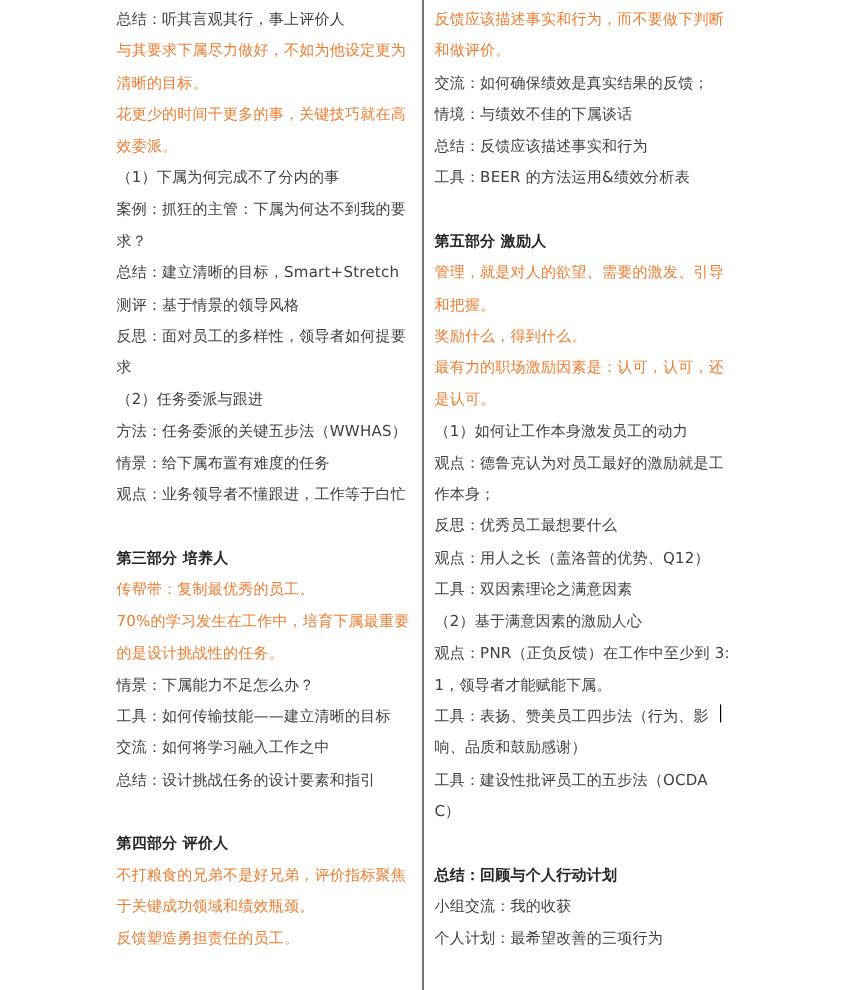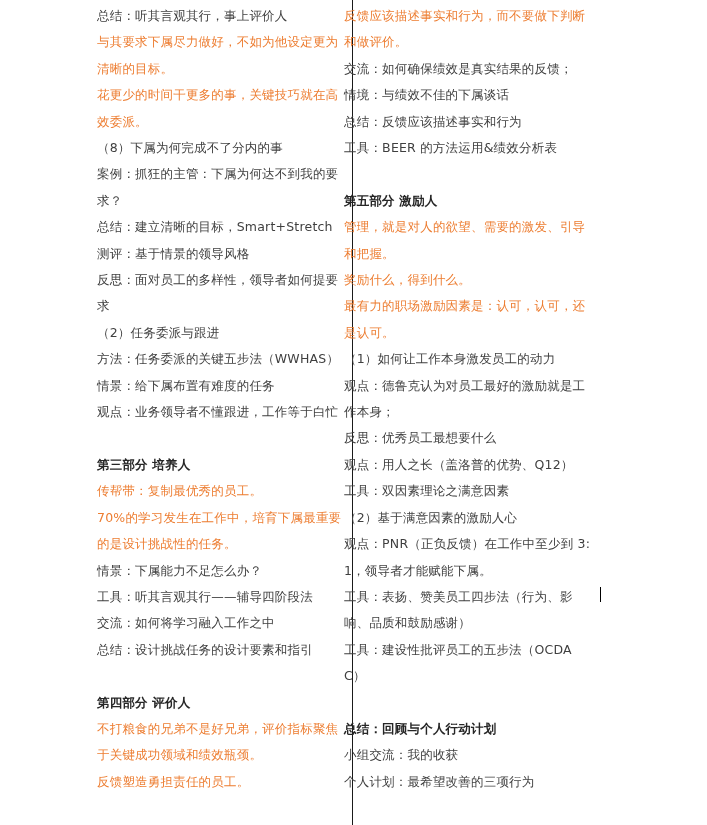--- a/index.html
+++ b/index.html
@@ -15,21 +15,21 @@
     background: #ffffff;
     overflow: hidden;
   }
   .column {
     position: absolute;
     top: 3px;
     font-size: 12.5px;
     color: #3f3f3f;
   }
   .column-left  { left: 97px;  width: 252px; }
-  .column-right { left: 344px; width: 248px; }
+  .column-right { left: 362px; width: 248px; }
   .column p {
     margin: 0;
     padding: 0;
     line-height: 26.4px;
     letter-spacing: 0.2px;
     word-break: break-all;
   }
   .column p.heading {
     font-weight: bold;
     color: #262626;
@@ -58,34 +58,34 @@
   }
 </style>
 </head>
 <body>
 
 <div class="page">
   <div class="column column-left">
       <p class="body">总结：听其言观其行，事上评价人</p>
       <p class="accent">与其要求下属尽力做好，不如为他设定更为清晰的目标。</p>
       <p class="accent">花更少的时间干更多的事，关键技巧就在高效委派。</p>
-      <p class="body">（8）下属为何完成不了分内的事</p>
+      <p class="body">（1）下属为何完成不了分内的事</p>
       <p class="body">案例：抓狂的主管：下属为何达不到我的要求？</p>
       <p class="body">总结：建立清晰的目标，Smart+Stretch</p>
       <p class="body">测评：基于情景的领导风格</p>
       <p class="body">反思：面对员工的多样性，领导者如何提要求</p>
       <p class="body">（2）任务委派与跟进</p>
       <p class="body">方法：任务委派的关键五步法（WWHAS）</p>
       <p class="body">情景：给下属布置有难度的任务</p>
       <p class="body">观点：业务领导者不懂跟进，工作等于白忙</p>
       <p class="heading gap-before">第三部分 培养人</p>
       <p class="accent">传帮带：复制最优秀的员工。</p>
       <p class="accent">70%的学习发生在工作中，培育下属最重要的是设计挑战性的任务。</p>
       <p class="body">情景：下属能力不足怎么办？</p>
-      <p class="body">工具：听其言观其行——辅导四阶段法</p>
+      <p class="body">工具：如何传输技能——建立清晰的目标</p>
       <p class="body">交流：如何将学习融入工作之中</p>
       <p class="body">总结：设计挑战任务的设计要素和指引</p>
       <p class="heading gap-before">第四部分 评价人</p>
       <p class="accent">不打粮食的兄弟不是好兄弟，评价指标聚焦于关键成功领域和绩效瓶颈。</p>
       <p class="accent">反馈塑造勇担责任的员工。</p>
     </div>
 
   <div class="divider" style="background: rgb(26, 26, 26);"></div>
 
   <div class="column column-right">

